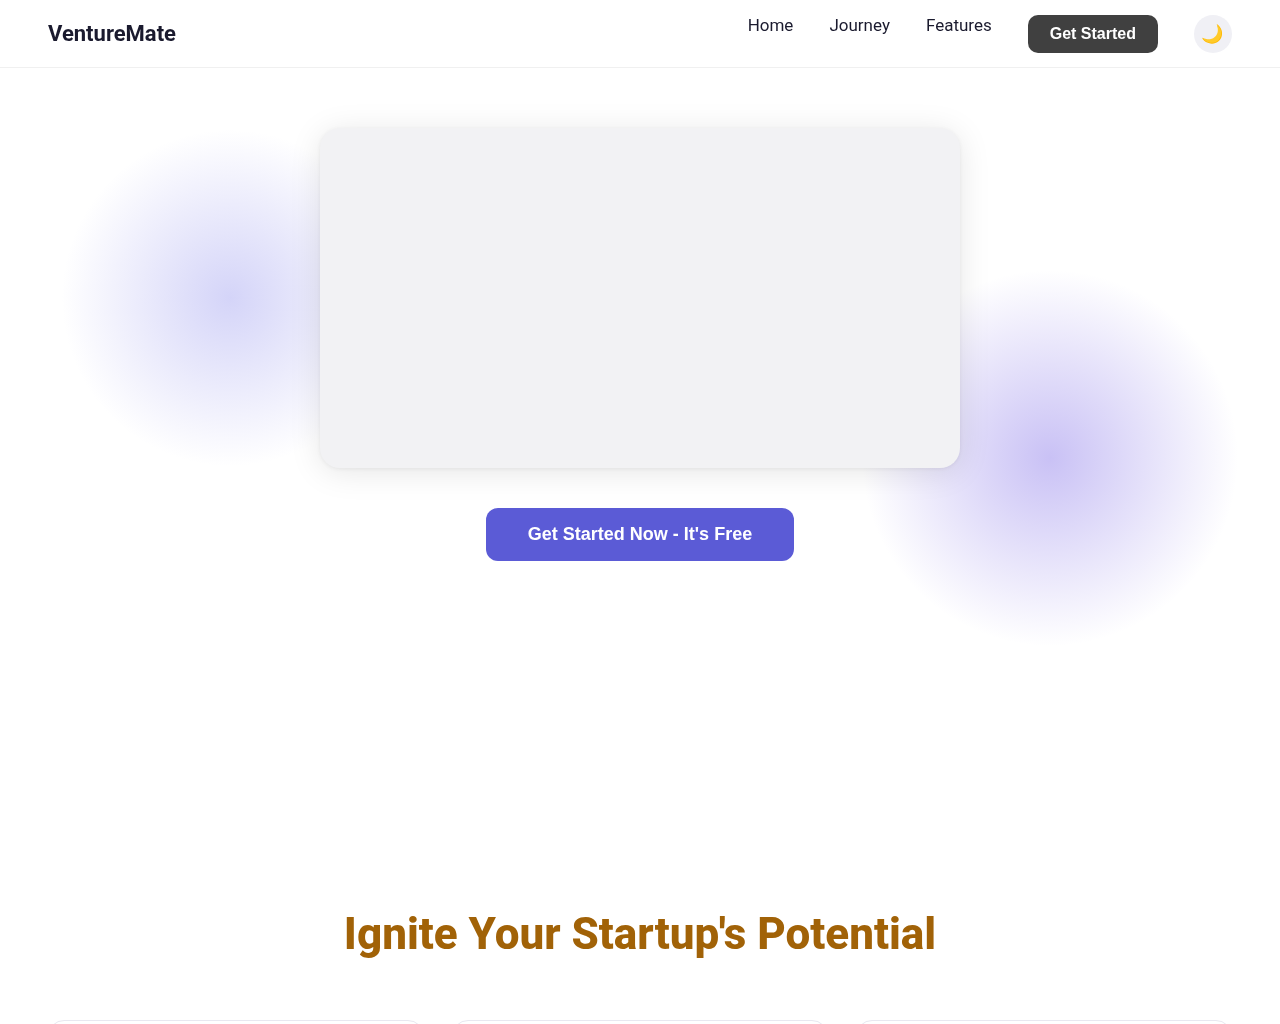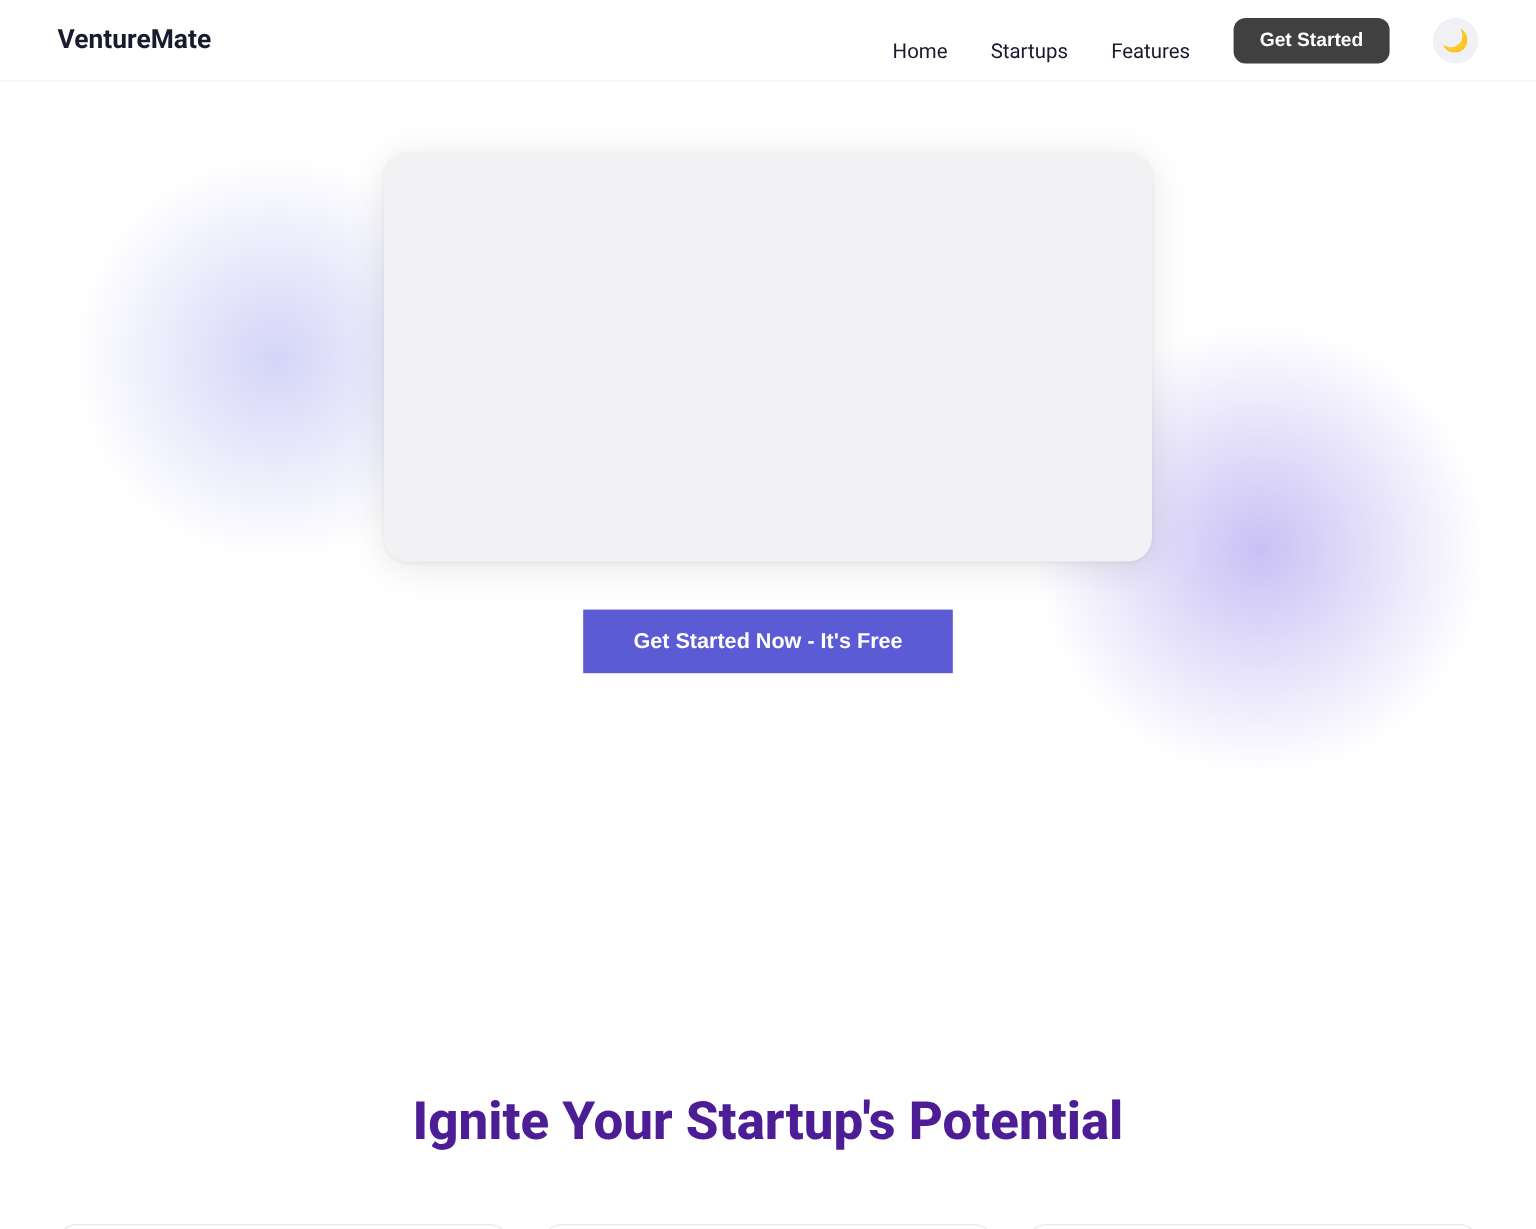--- a/index.html
+++ b/index.html
@@ -33,21 +33,21 @@
     }
 
     .nav-logo {
       font-size: 22px;
       font-weight: 700;
       color: #1a1a2e;
     }
 
     .nav-links {
       display: flex;
-      align-items: flex-end;
+      align-items: flex-start;
       gap: 36px;
     }
 
     .nav-link {
       font-size: 17px;
       color: #1a1a2e;
       text-decoration: none;
       cursor: pointer;
     }
 
@@ -151,38 +151,38 @@
       border-radius: 20px;
       box-shadow: 0 4px 32px rgba(0,0,0,0.10), 0 1px 4px rgba(0,0,0,0.06);
     }
 
     .hero-cta {
       position: relative;
       z-index: 2;
       background: #5b5bd6;
       color: #fff;
       border: none;
-      border-radius: 0;
+      border-radius: 12px;
       padding: 16px 42px;
       font-size: 18px;
       font-weight: 600;
       cursor: pointer;
       display: inline-block;
     }
 
     
     .features-section {
       padding: 60px 48px 40px;
       text-align: center;
     }
 
     .features-title {
       font-size: 44px;
       font-weight: 800;
-      color: #4c1d95;
+      color: #a16207;
       margin-bottom: 60px;
     }
 
     .features-grid {
       display: grid;
       grid-template-columns: repeat(3, 1fr);
       gap: 28px;
     }
 
     .feature-card {
@@ -194,21 +194,21 @@
     }
   </style>
 </head>
 <body>
 
 <nav>
   <span class="nav-logo">VentureMate</span>
 
   <div class="nav-links">
     <a class="nav-link">Home</a>
-    <a class="nav-link">Startups</a>
+    <a class="nav-link">Journey</a>
     <a class="nav-link">Features</a>
 
     <button class="nav-cta">Get Started</button>
 
     <button class="nav-theme-btn">
       <span>🌙</span>
     </button>
   </div>
 </nav>
 

